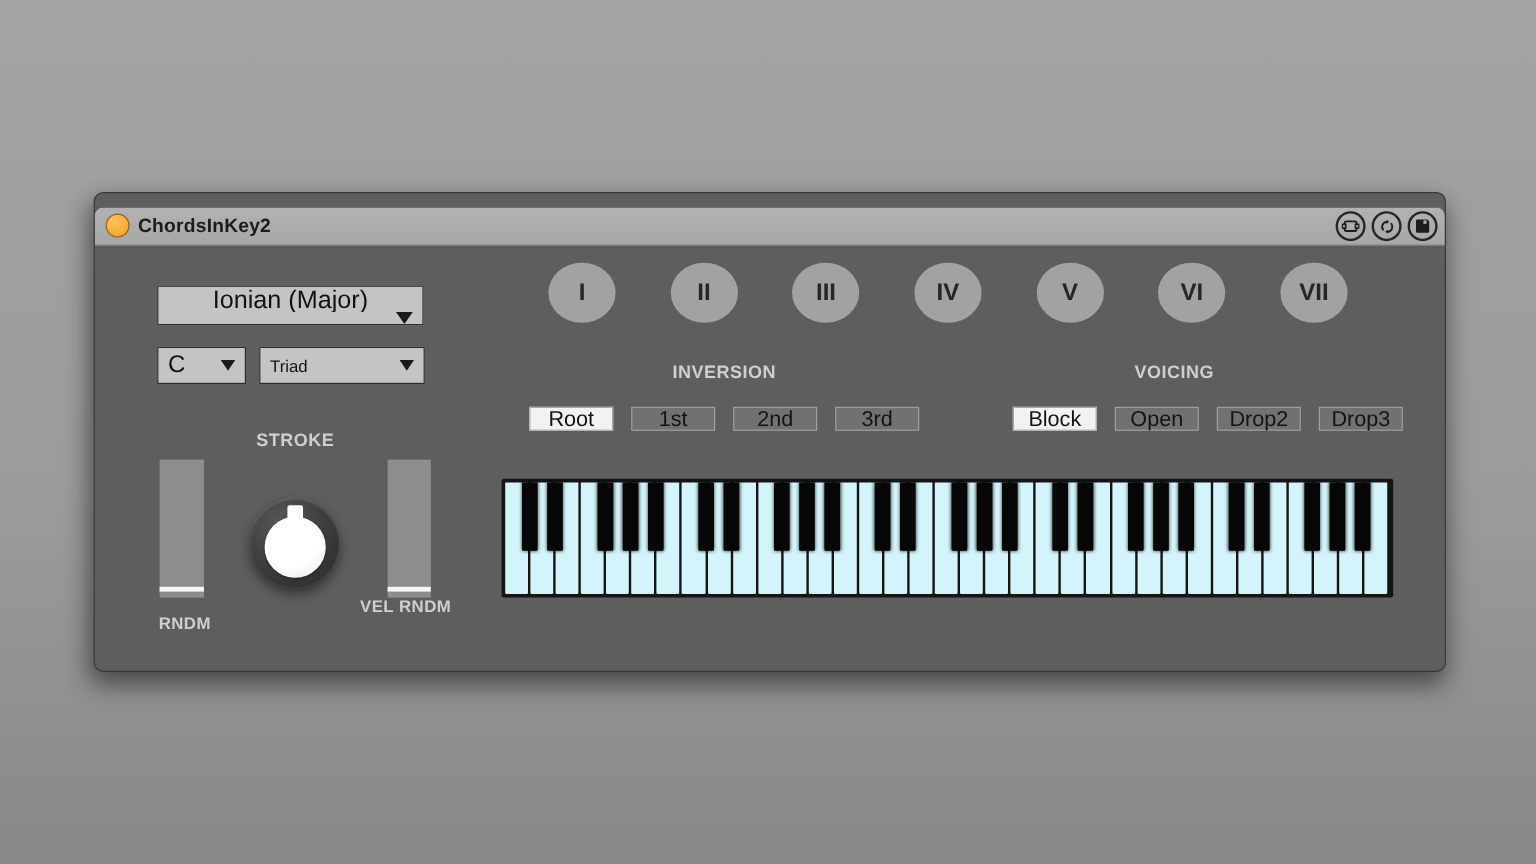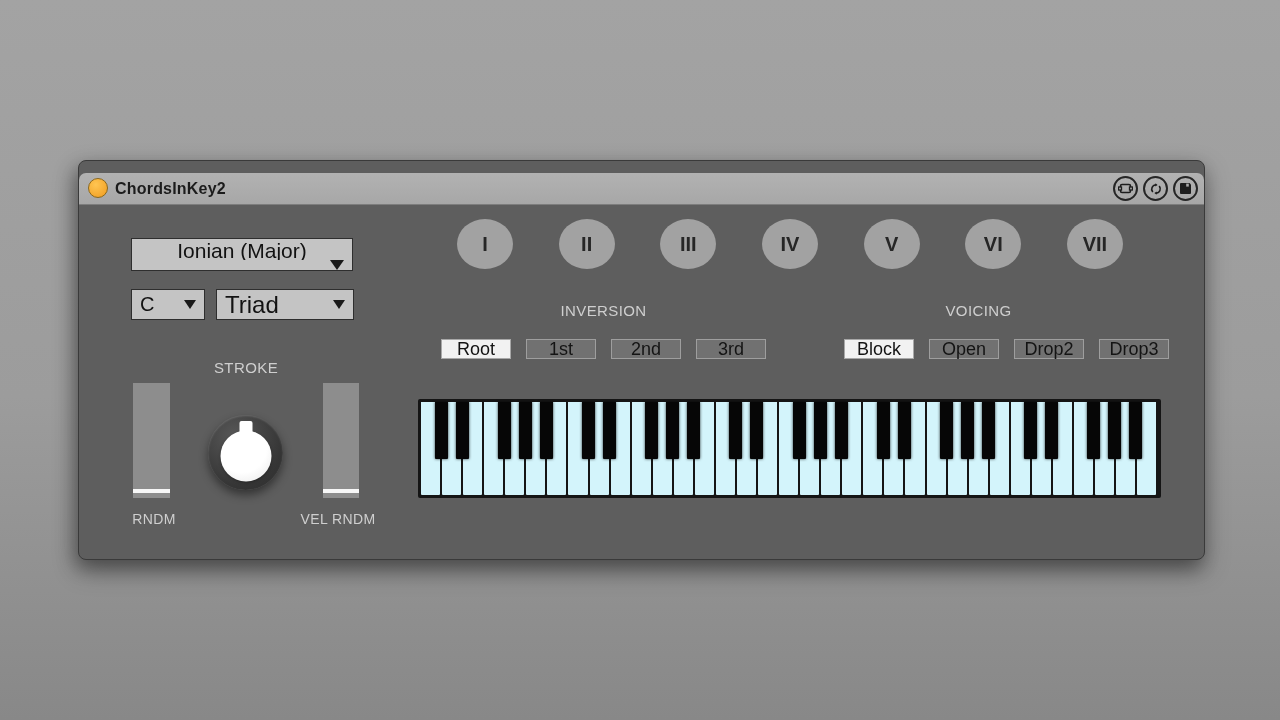--- a/index.html
+++ b/index.html
@@ -46,21 +46,21 @@
   }
   .menu .arrow{
     margin-left:auto;width:0;height:0;
     border-left:7px solid transparent;border-right:7px solid transparent;
     border-top:10px solid #1a1a1a;flex:0 0 auto;
   }
   .menu-label{white-space:nowrap;overflow:hidden;}
 
   
   .sec-label{
-    position:absolute;color:#cfcfcf;font-weight:normal;font-size:15px;
+    position:absolute;color:#cfcfcf;font-weight:bold;font-size:15px;
     letter-spacing:0.4px;text-align:center;
   }
 
   
   .vslider{
     position:absolute;background:#8d8d8d;
   }
   .vslider .thumb{
     position:absolute;left:0;right:0;bottom:5px;height:4px;background:#f7f7f7;
   }
@@ -156,42 +156,42 @@
     <div class="menu" style="left:52px;top:45px;width:222px;height:33px;flex-direction:column;">
       <span class="menu-label">Ionian (Major)</span>
       <span class="arrow"></span>
     </div>
 
     <div class="menu" style="left:52px;top:96px;width:74px;height:31px;font-size:20px;">
       <span class="menu-label">C</span>
       <span class="arrow" style="border-left-width:6px;border-right-width:6px;border-top-width:9px;"></span>
     </div>
 
-    <div class="menu" style="left:137px;top:96px;width:138px;height:31px;font-size:24px;">
+    <div class="menu" style="left:137px;top:96px;width:138px;height:31px;font-size:14px;">
       <span class="menu-label">Triad</span>
       <span class="arrow" style="border-left-width:6px;border-right-width:6px;border-top-width:9px;"></span>
     </div>
 
     <div class="sec-label" style="left:92px;top:166px;width:150px;">STROKE</div>
 
     <div class="vslider" style="left:54px;top:190px;width:37px;height:115px;">
       <div class="thumb"></div>
     </div>
 
     <div class="knob" style="left:129px;top:222px;">
       <div class="knob-inner"></div>
       <div class="knob-notch"></div>
     </div>
 
     <div class="vslider" style="left:244px;top:190px;width:36px;height:115px;">
       <div class="thumb"></div>
     </div>
 
     <div class="sec-label" style="left:30px;top:318px;width:90px;font-size:14px;">RNDM</div>
-    <div class="sec-label" style="left:214px;top:318px;width:90px;font-size:14px;">VEL RNDM</div>
+    <div class="sec-label" style="left:214px;top:304px;width:90px;font-size:14px;">VEL RNDM</div>
 
     <div class="degrees" style="top:26px;">
       <div class="degree">I</div>
       <div class="degree">II</div>
       <div class="degree">III</div>
       <div class="degree">IV</div>
       <div class="degree">V</div>
       <div class="degree">VI</div>
       <div class="degree">VII</div>
     </div>

